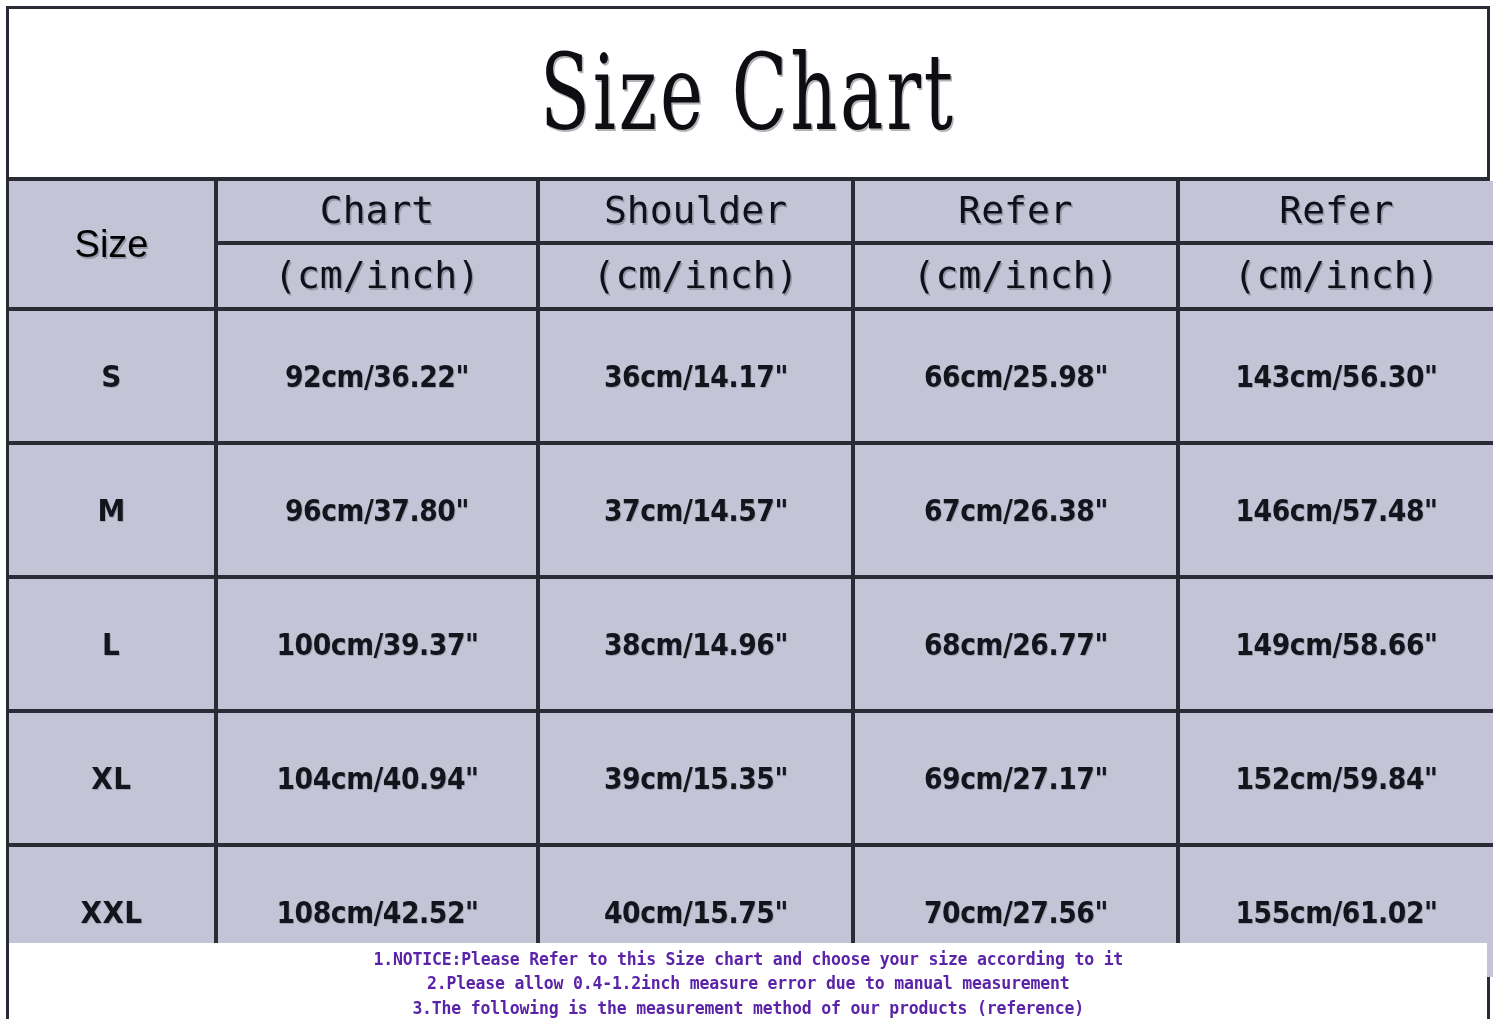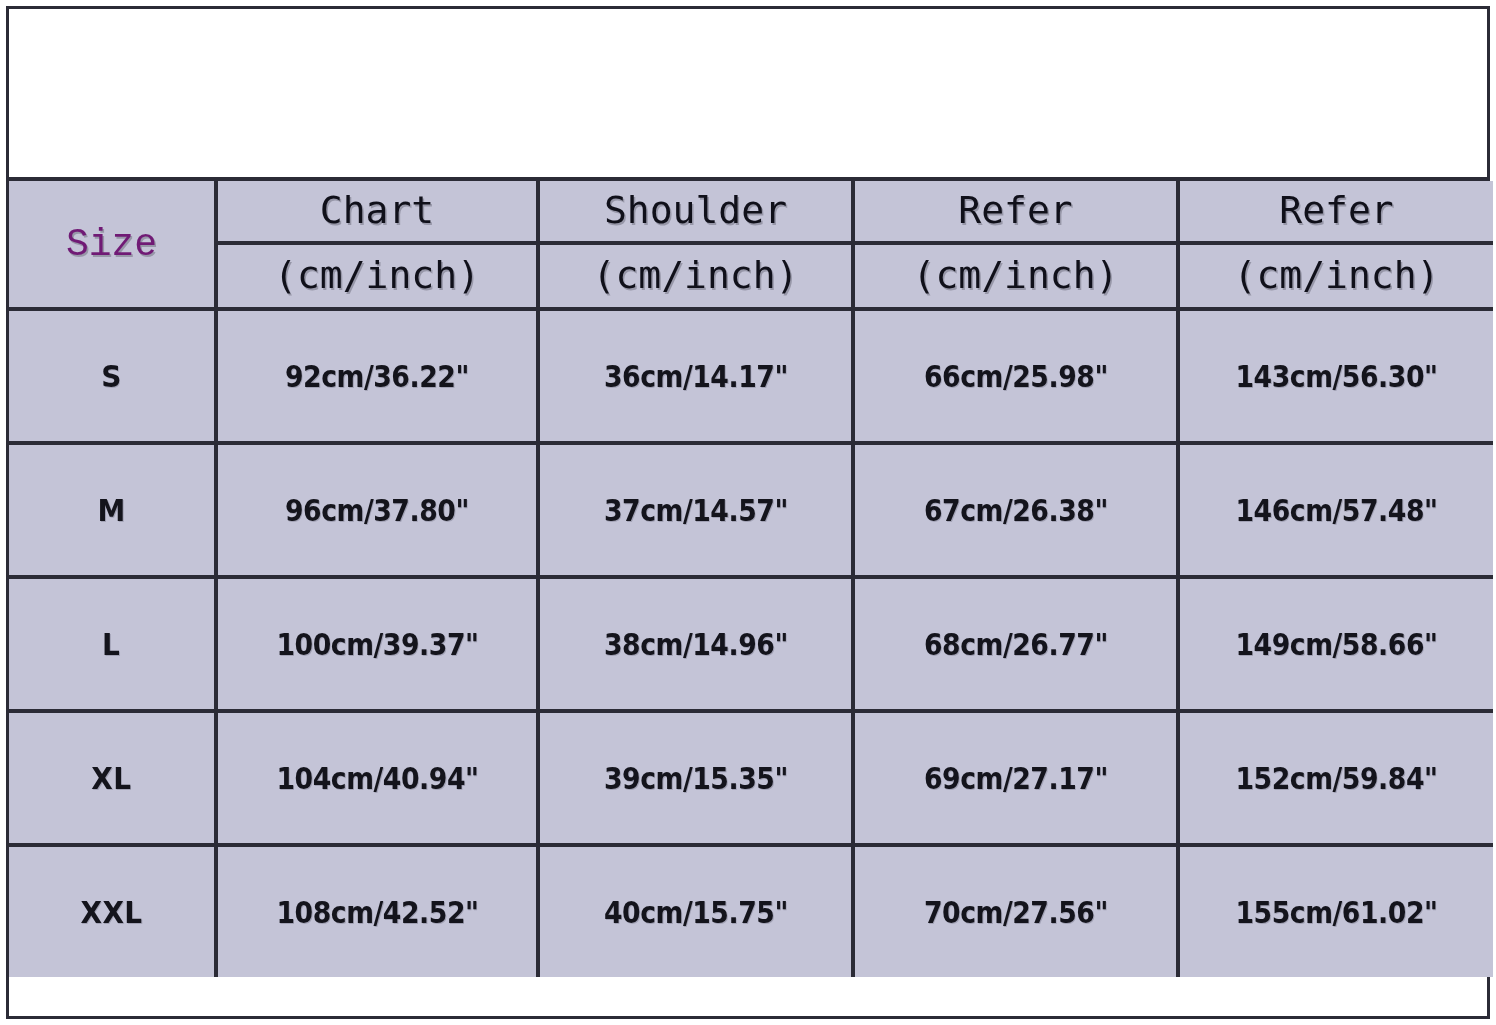--- a/index.html
+++ b/index.html
@@ -104,23 +104,23 @@
     text-shadow: 1.5px 1.5px 0 rgba(45,45,60,0.3);
   }
   .hdr-cell.mono {
     font-family: "DejaVu Sans Mono", "Liberation Mono", monospace;
     font-size: 38px;
     letter-spacing: 0;
   }
   td.hdr-top { border-bottom: 4px solid #2b2b36; height: 60px; }
   td.hdr-bot { height: 62px; }
   td.size-head {
-    font-family: Liberation Mono, monospace;
+    font-family: Liberation Sans, sans-serif;
     font-size: 38px;
-    color: #701a75;
+    color: #000000;
     text-shadow: 1.5px 1.5px 0 rgba(45,45,60,0.3);
   }
 
   
   .cell-val {
     font-family: "DejaVu Sans", "Liberation Sans", sans-serif;
     font-size: 31px;
     font-weight: bold;
     color: #14141c;
     letter-spacing: -0.5px;
@@ -167,20 +167,23 @@
     letter-spacing: -0.2px;
     transform: scaleX(0.97);
   }
 </style>
 </head>
 <body>
 
 <div id="page">
   <div class="frame">
 
+    <div class="title-band">
+      <div class="title-text">Size Chart</div>
+    </div>
 
     <div class="table-wrap">
       <table class="size-table">
         <colgroup>
           <col class="c-size">
             <col class="c-bust">
             <col class="c-should">
             <col class="c-sleeve">
             <col class="c-length">
         </colgroup>
@@ -249,15 +252,20 @@
             <td><span class="cell-size">XXL</span></td>
             <td><span class="cell-val">108cm/42.52"</span></td>
             <td><span class="cell-val">40cm/15.75"</span></td>
             <td><span class="cell-val">70cm/27.56"</span></td>
             <td class="last-col"><span class="cell-val">155cm/61.02"</span></td>
           </tr>
         </tbody>
       </table>
     </div>
 
+    <div class="notice">
+      <div class="notice-line">1.NOTICE:Please Refer to this Size chart and choose your size according to it</div>
+      <div class="notice-line">2.Please allow 0.4-1.2inch measure error due to manual measurement</div>
+      <div class="notice-line">3.The following is the measurement method of our products (reference)</div>
+    </div>
 
   </div>
 </div>
 
 </body></html>

